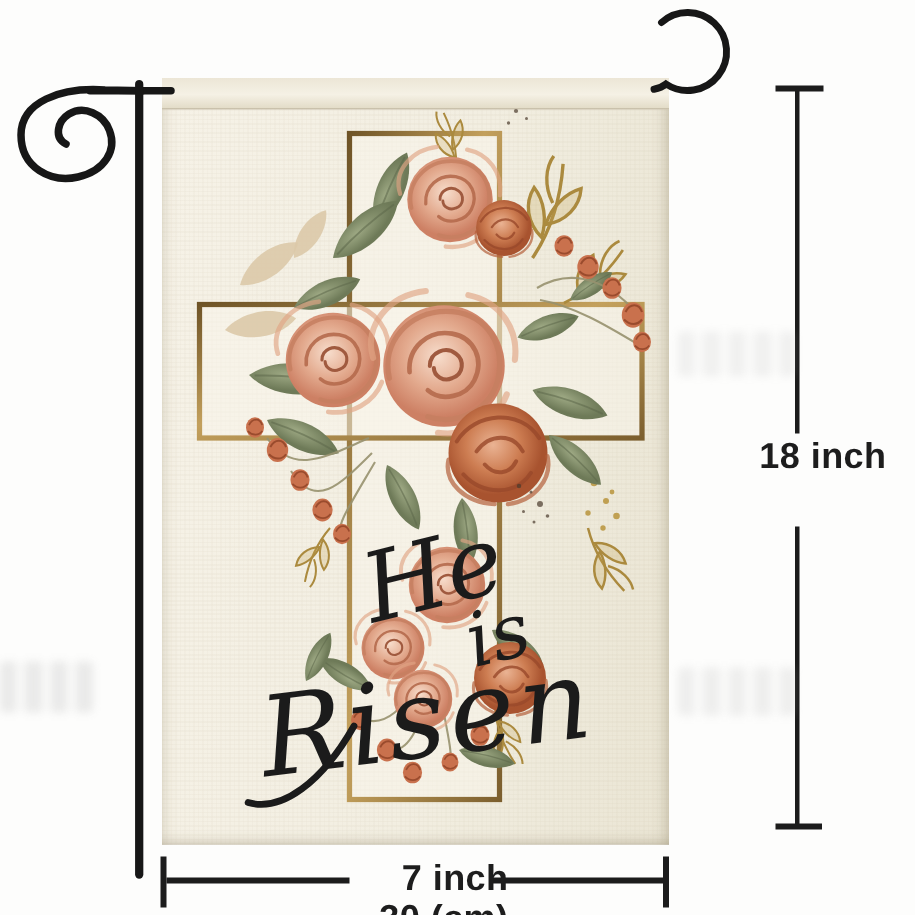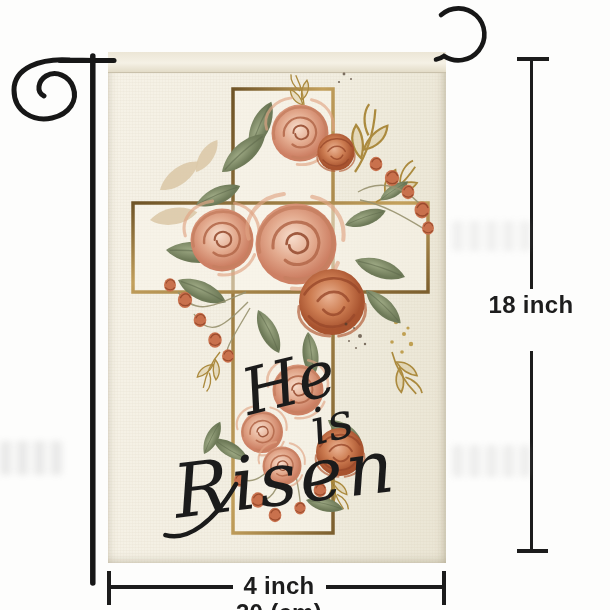--- a/index.html
+++ b/index.html
@@ -20,21 +20,21 @@
         background:repeating-linear-gradient(0deg,rgba(190,178,150,.14) 0 1px,transparent 1px 3px),
                    repeating-linear-gradient(90deg,rgba(190,178,150,.10) 0 1px,transparent 1px 3px);}
   .sleeve{position:absolute;left:0;top:0;width:100%;height:20px;
         background:linear-gradient(#ece6d6,#f5f1e5 55%,#e3dcc8);
         border-bottom:1px solid rgba(138,123,92,.35);}
   .flag-art{position:absolute;left:0;top:0;width:338px;height:511px;}
 
   
   .dim{position:absolute;background:#1c1c1c;}
   .dim-label{position:absolute;color:#1d1d1d;font-weight:700;font-size:24px;
-        line-height:28px;text-align:center;letter-spacing:.3px;}
+        line-height:28px;text-align:right;letter-spacing:.3px;}
 
   
   .wm{position:absolute;opacity:.45;filter:blur(3px);border-radius:3px;
       background:repeating-linear-gradient(90deg,rgba(175,175,175,.55) 0 11px,rgba(230,230,230,.2) 11px 17px);}
 </style>
 </head>
 <body>
 
 <div class="stage">
 
@@ -222,21 +222,21 @@
     <div>18 inch</div>
   </div>
 
   <div>
     <div class="dim" style="left:107px;top:571px;width:4px;height:34px;"></div>
     <div class="dim" style="left:111px;top:585px;width:122px;height:3.5px;"></div>
     <div class="dim" style="left:326px;top:585px;width:118px;height:3.5px;"></div>
     <div class="dim" style="left:442px;top:571px;width:4px;height:34px;"></div>
   </div>
   <div class="dim-label" style="left:219px;top:572px;width:120px;">
-    <div>4 inch</div>
+    <div>7 inch</div>
   </div>
   <div class="dim-label" style="left:219px;top:599px;width:120px;">
     <div>30 (cm)</div>
   </div>
 
   <div class="wm" style="left:0;top:441px;width:62px;height:34px;"></div>
   <div class="wm" style="left:452px;top:221px;width:78px;height:30px;opacity:.3;"></div>
   <div class="wm" style="left:452px;top:445px;width:78px;height:32px;opacity:.35;"></div>
 
 </div>

